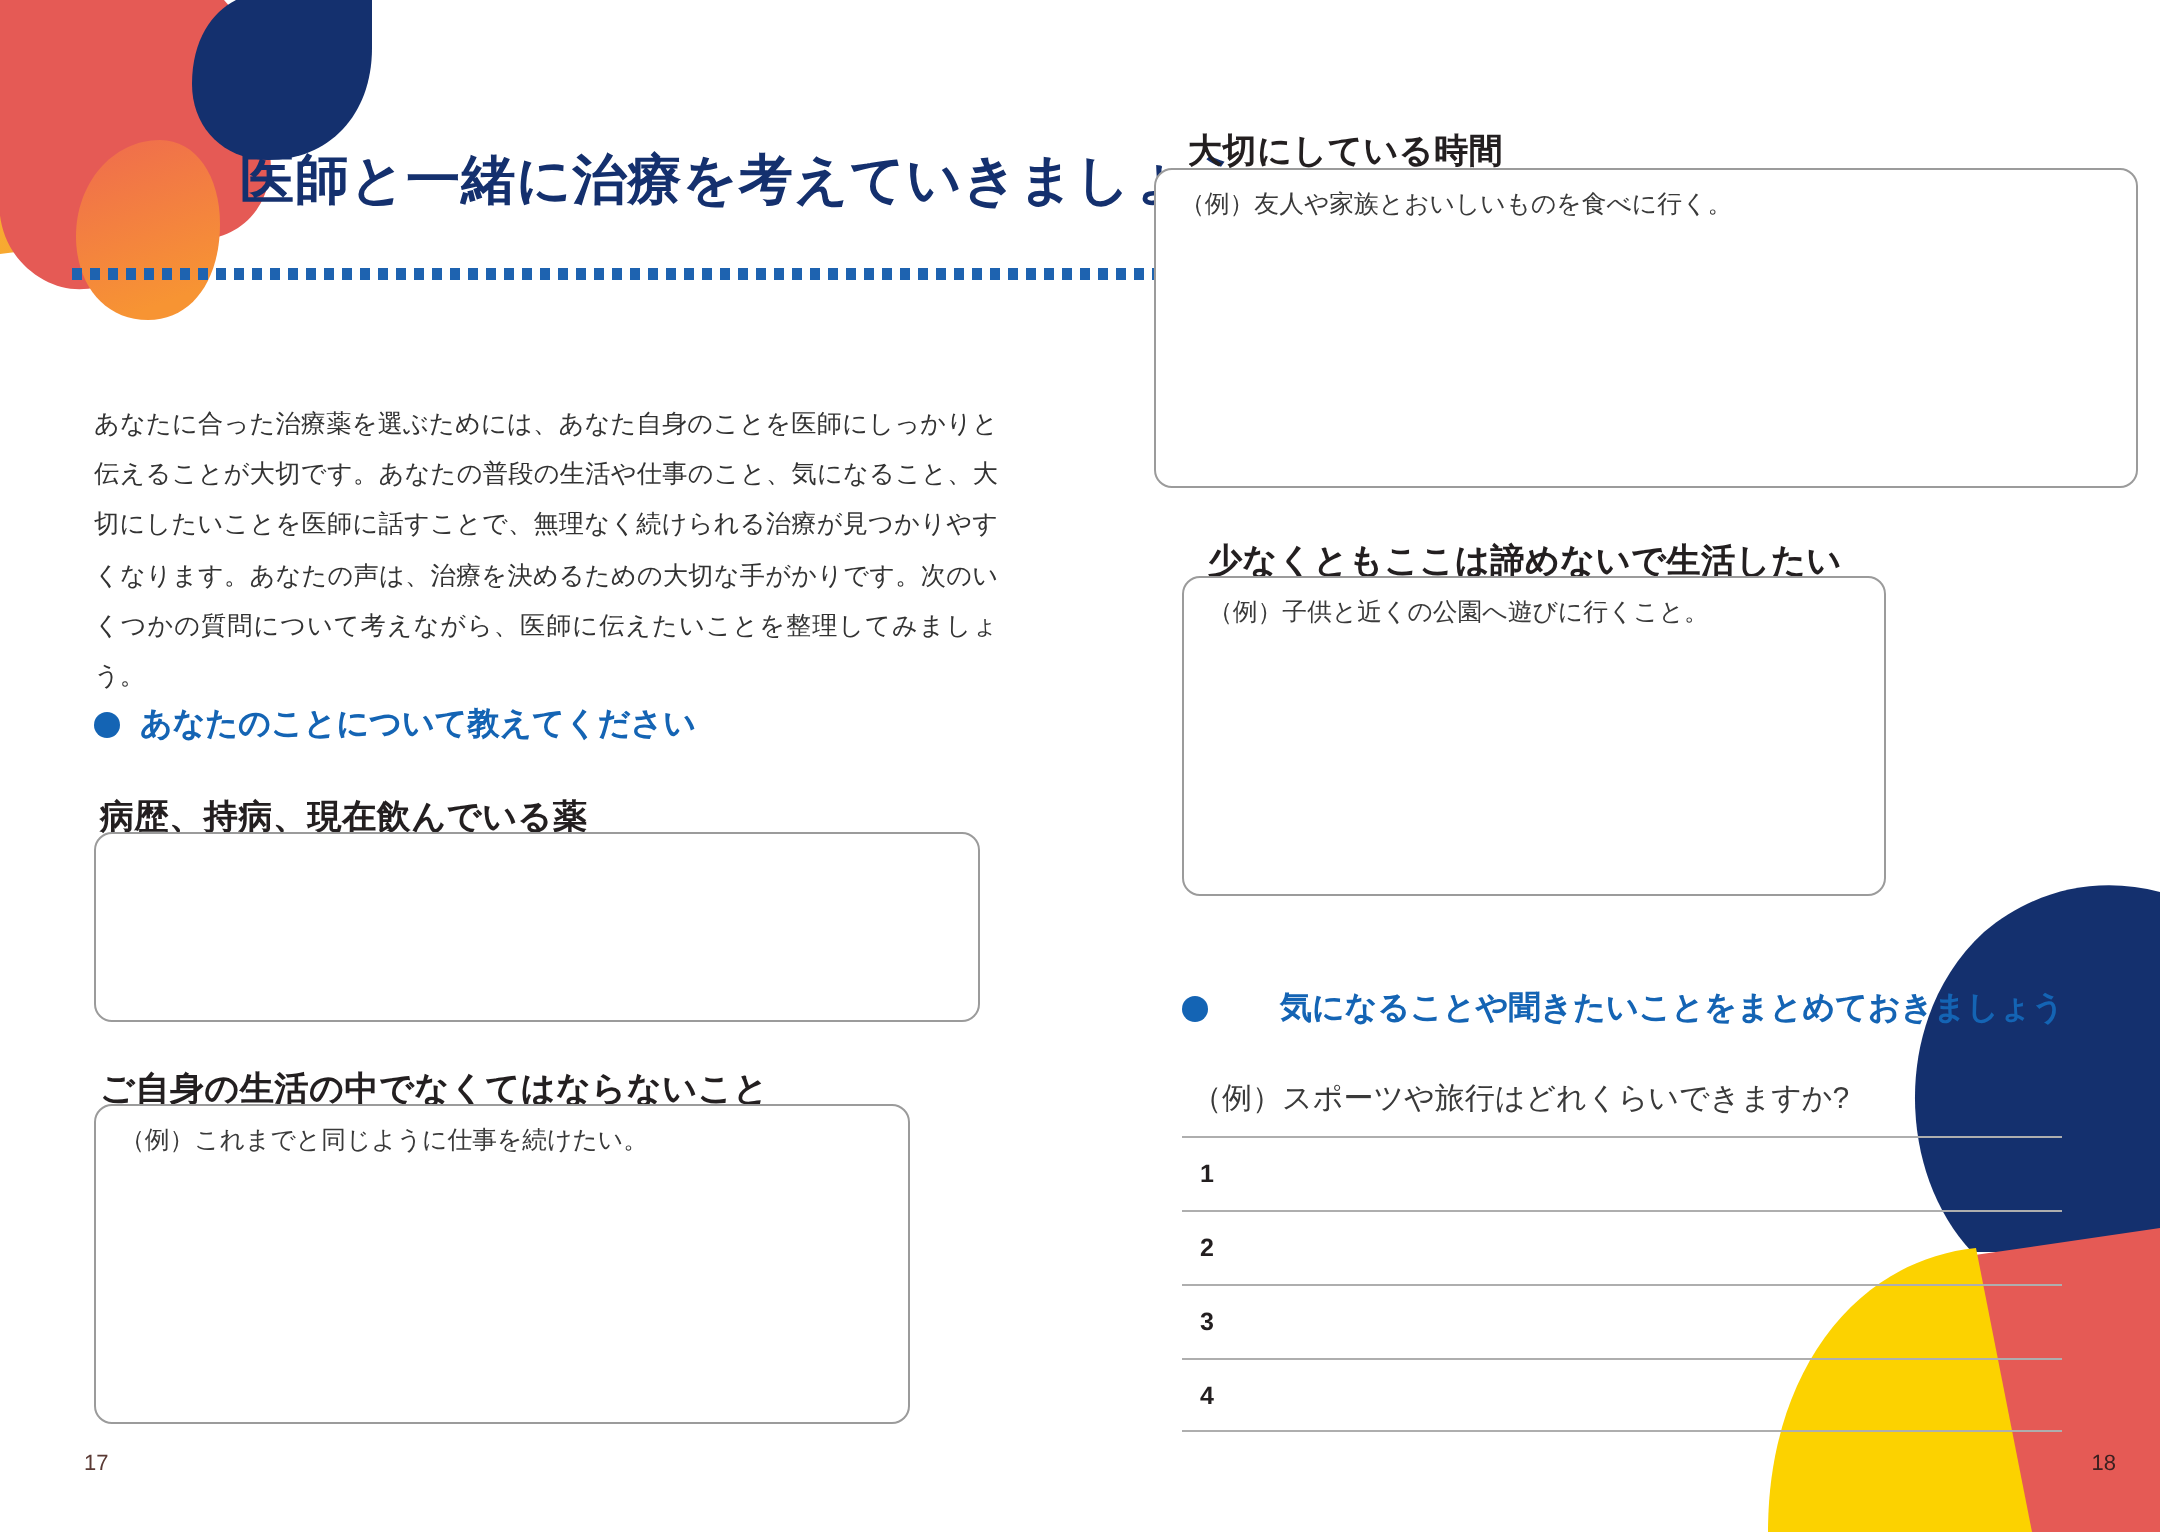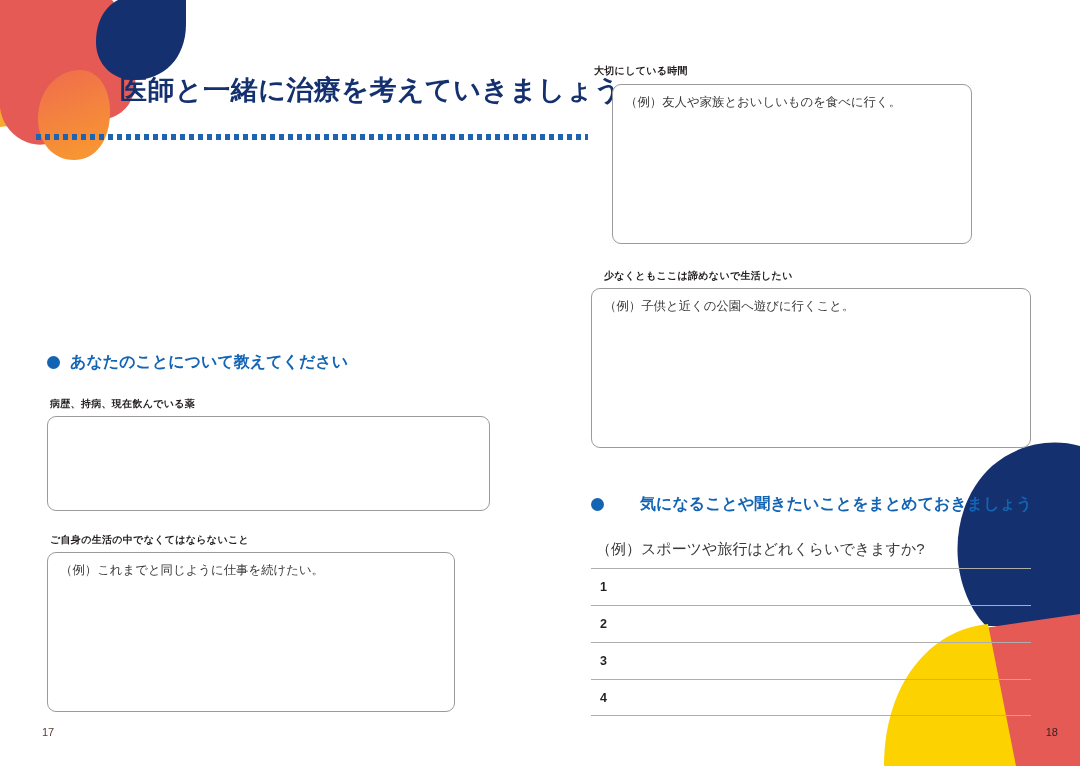--- a/index.html
+++ b/index.html
@@ -74,21 +74,21 @@
   }
   .section-heading .bullet {
     width: 13px; height: 13px;
     border-radius: 50%;
     background: #1464B4;
     flex: none;
   }
 
   .field-label {
     position: absolute;
-    font-size: 10px;
+    font-size: 17px;
     font-weight: bold;
     color: #231f20;
     letter-spacing: 0.3px;
     white-space: nowrap;
   }
   .field-box {
     position: absolute;
     border: 1px solid #9b9b9b;
     border-radius: 9px;
     background: #ffffff;
@@ -103,23 +103,23 @@
 
   
   #sec-about      { left: 47px; top: 352px; align-items: center; }
   #label-history  { left: 50px; top: 397px; }
   #box-history    { left: 47px; top: 416px; width: 443px; height: 95px; }
   #label-musthave { left: 50px; top: 533px; }
   #box-musthave   { left: 47px; top: 552px; width: 408px; height: 160px; }
 
   
   #label-precious { left: 594px; top: 64px; }
-  #box-precious   { left: 612px; top: 84px; width: 360px; height: 160px; }
+  #box-precious   { left: 577px; top: 84px; width: 492px; height: 160px; }
   #label-keep     { left: 594px; top: 269px; margin-left: 10px; }
-  #box-keep       { left: 591px; top: 288px; width: 440px; height: 160px; }
+  #box-keep       { left: 591px; top: 288px; width: 352px; height: 160px; }
   #sec-questions  { left: 591px; top: 494px; gap: 36px; }
 
   .q-example {
     position: absolute;
     left: 596px; top: 540px;
     font-size: 15px;
     color: #3a3a3a;
     white-space: nowrap;
   }
   #question-list {
@@ -192,20 +192,21 @@
   <path fill="#FCD200" d="M108,188 L136,330 L4,330 C4,250 48,194 108,188 Z"></path>
 </svg>
 
 <div class="page" id="page-left">
 
   <div class="doc-title">医師と一緒に治療を考えていきましょう</div>
 
   <div class="dotted-rule"></div>
 
 
+  <div class="lead-body">あなたに合った治療薬を選ぶためには、あなた自身のことを医師にしっかりと伝えることが大切です。あなたの普段の生活や仕事のこと、気になること、大切にしたいことを医師に話すことで、無理なく続けられる治療が見つかりやすくなります。あなたの声は、治療を決めるための大切な手がかりです。次のいくつかの質問について考えながら、医師に伝えたいことを整理してみましょう。</div>
 
   <div class="section-heading" id="sec-about">
     <span class="bullet"></span>
     <span>あなたのことについて教えてください</span>
   </div>
 
   <div class="field-label" id="label-history">病歴、持病、現在飲んでいる薬</div>
   <div class="field-box" id="box-history">
     <span class="example"></span>
   </div>

